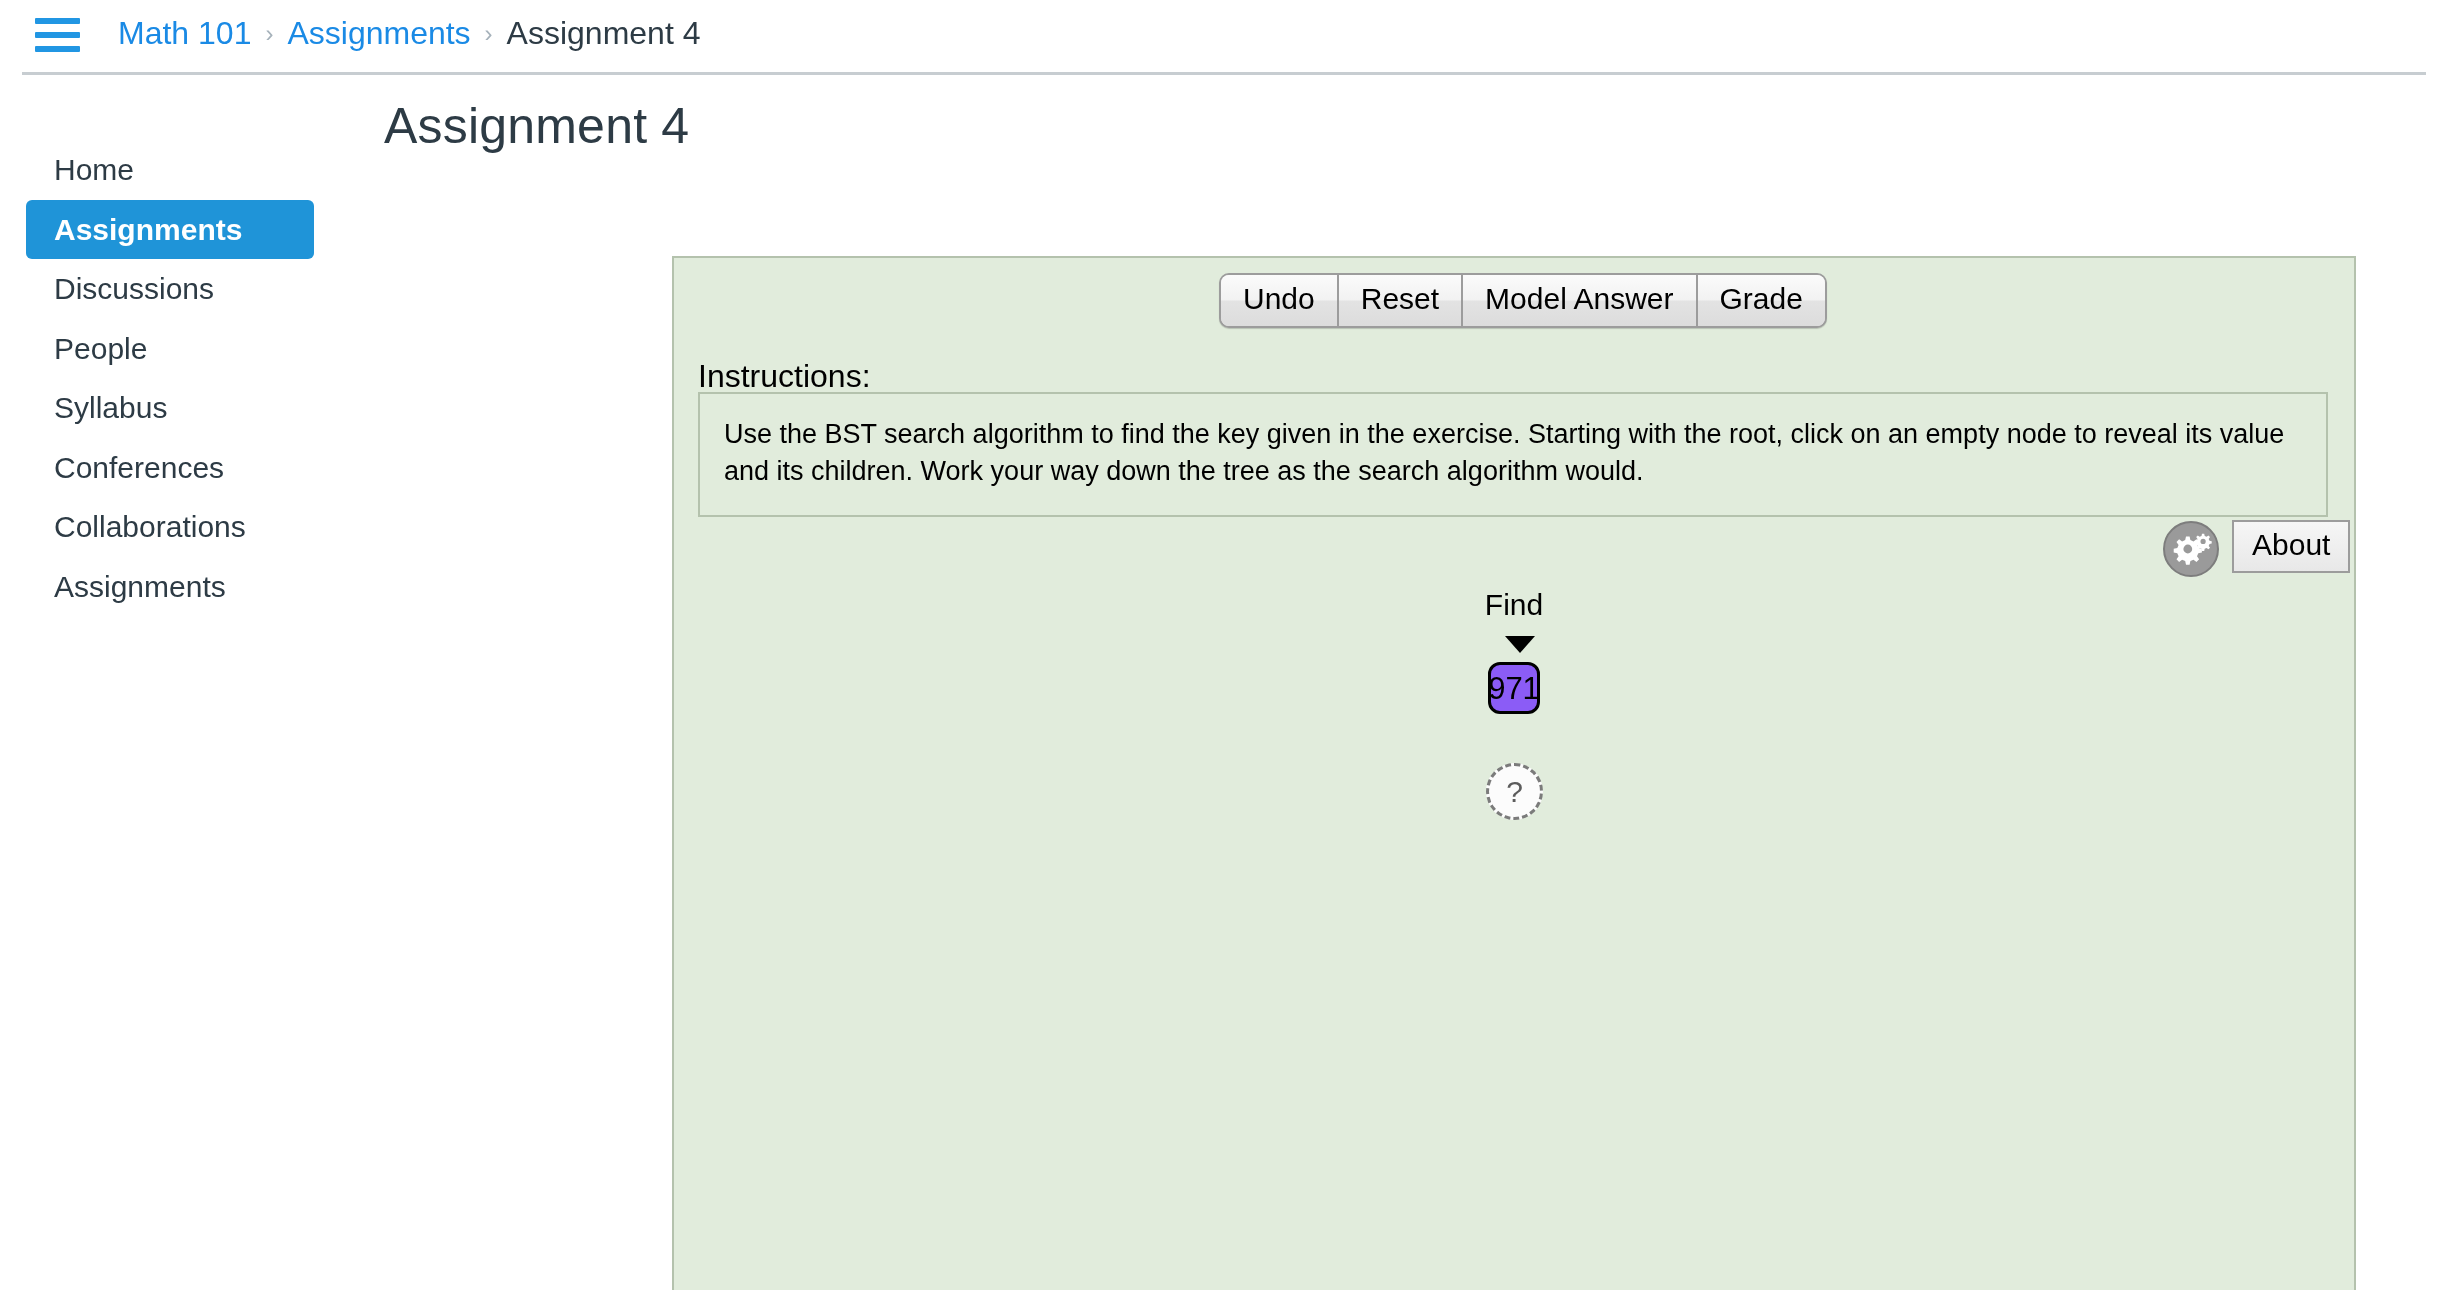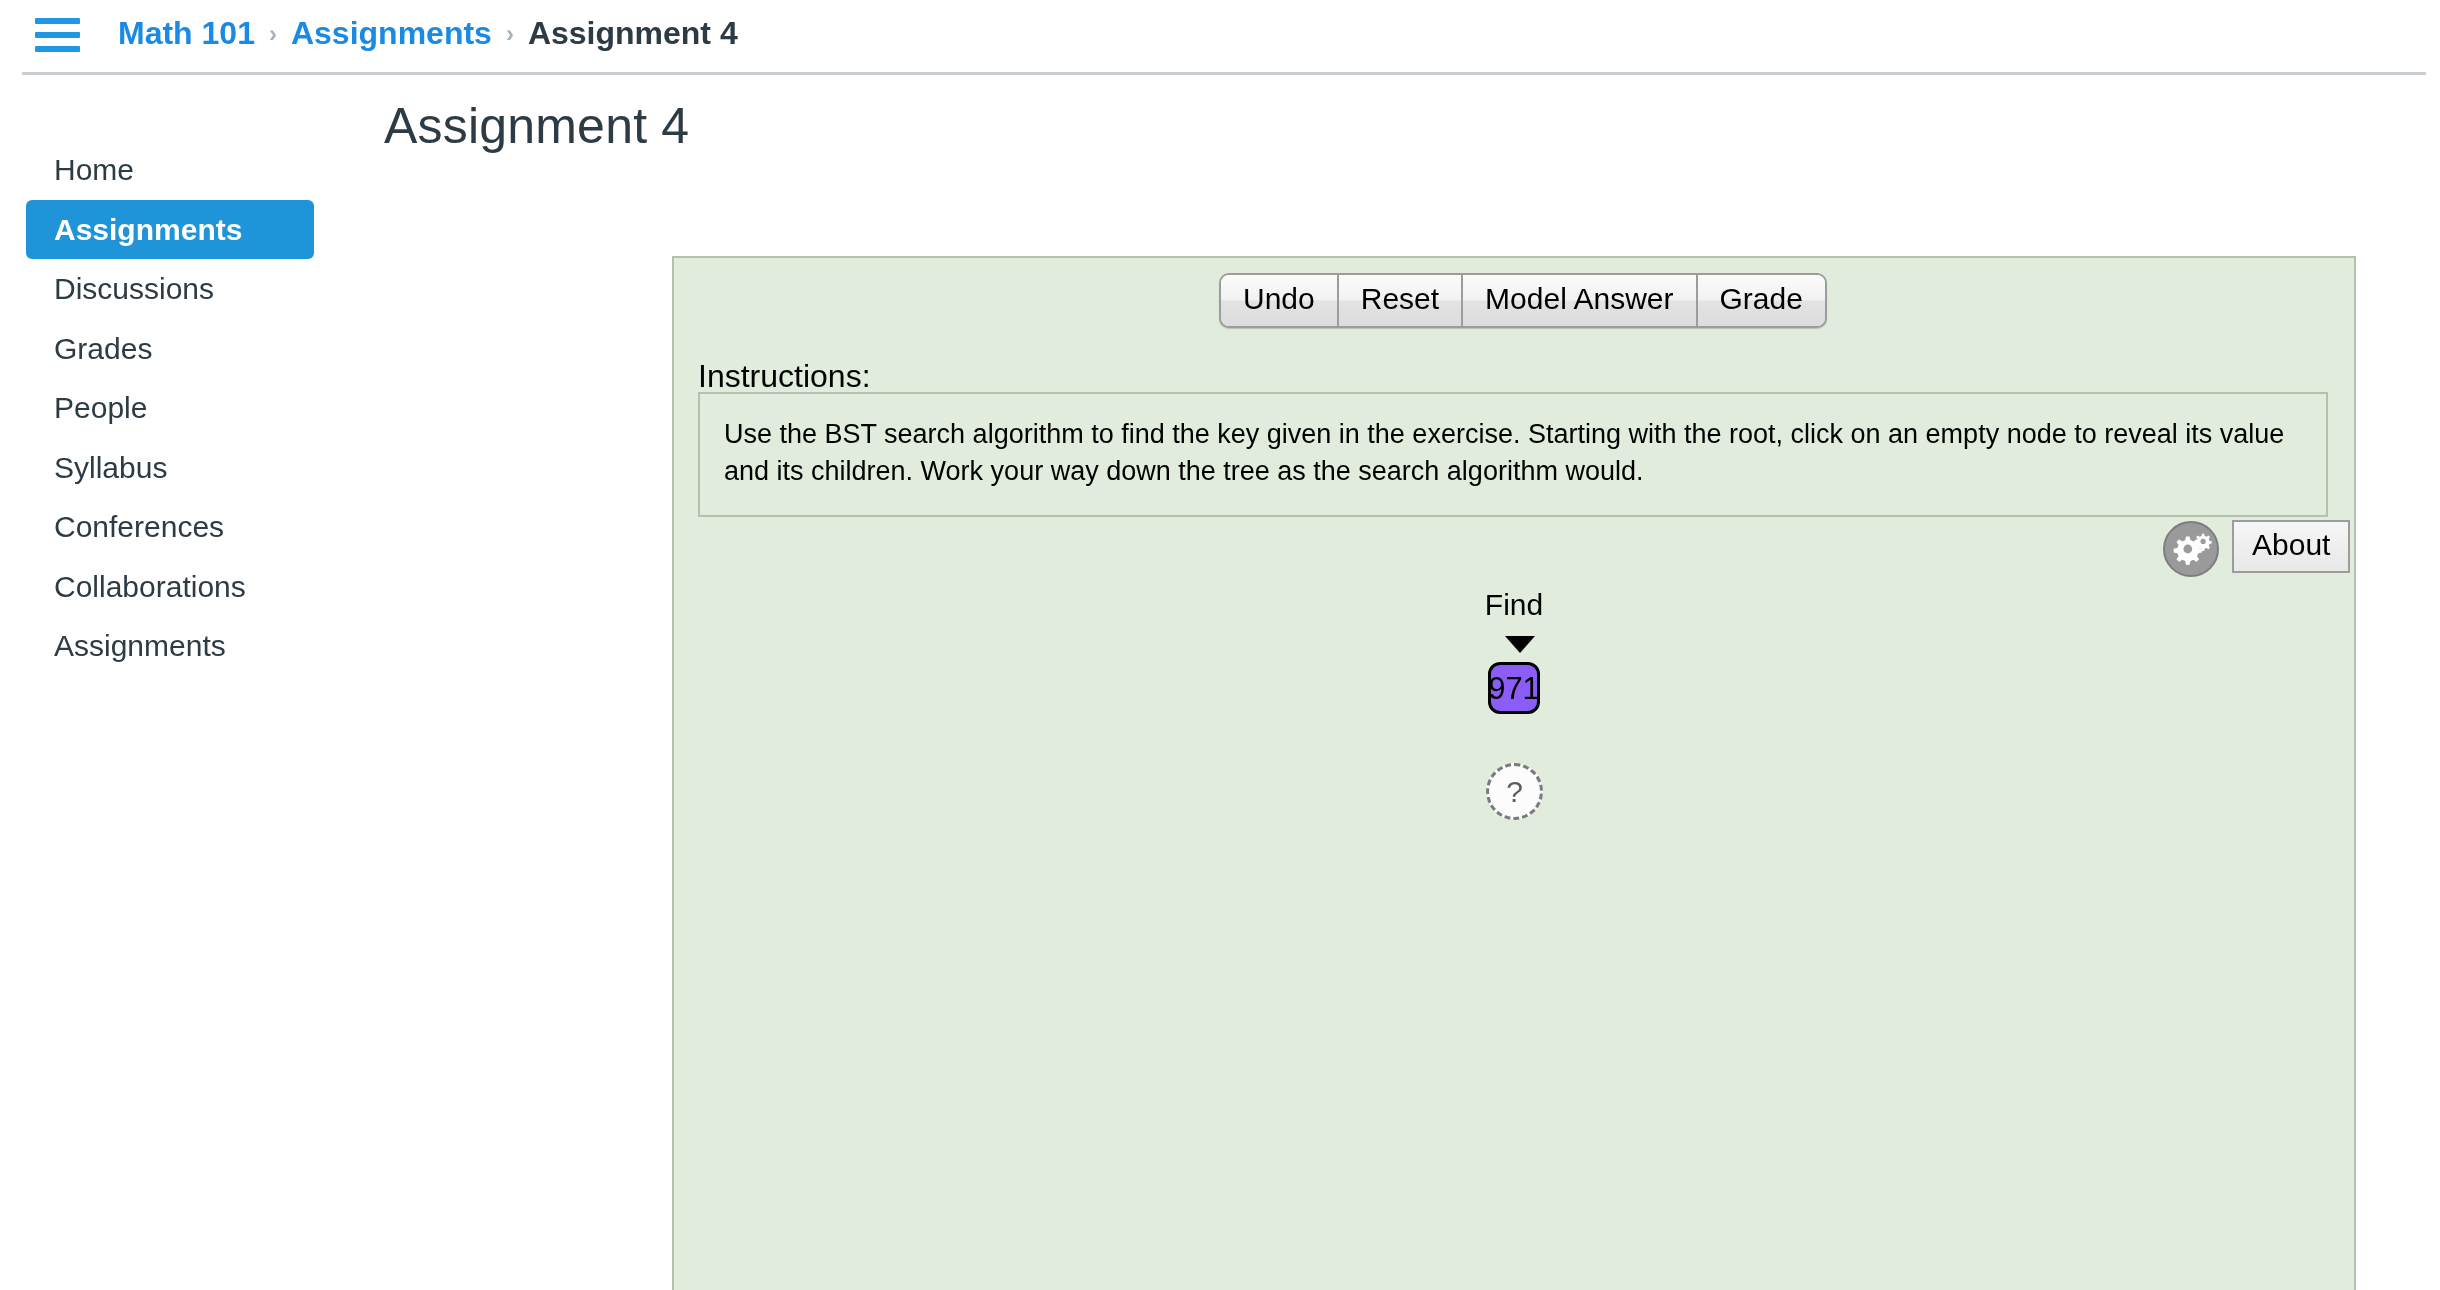--- a/index.html
+++ b/index.html
@@ -41,21 +41,20 @@
     border-radius: 1px;
   }
   #breadcrumb {
     position: absolute;
     left: 118px; top: 2px;
     height: 62px;
     display: flex;
     align-items: center;
     font-size: 32px;
     color: #2d3b45;
-    font-weight: bold;
   }
   #breadcrumb .crumb-link {
     color: #1a8ae5;
     text-decoration: none;
     cursor: pointer;
     white-space: nowrap;
   }
   #breadcrumb .crumb-current {
     color: #2d3b45;
     white-space: nowrap;
@@ -267,21 +266,20 @@
   </div>
 </div>
 <div id="header-divider"></div>
 
 <div id="page-title">Assignment 4</div>
 
 <nav id="sidebar">
   <a class="nav-item">Home</a>
   <a class="nav-item active">Assignments</a>
   <a class="nav-item">Discussions</a>
-  <a class="nav-item">Grades</a>
   <a class="nav-item">People</a>
   <a class="nav-item">Syllabus</a>
   <a class="nav-item">Conferences</a>
   <a class="nav-item">Collaborations</a>
   <a class="nav-item">Assignments</a>
 </nav>
 
 <div id="exercise-panel">
 
   <div id="toolbar">

